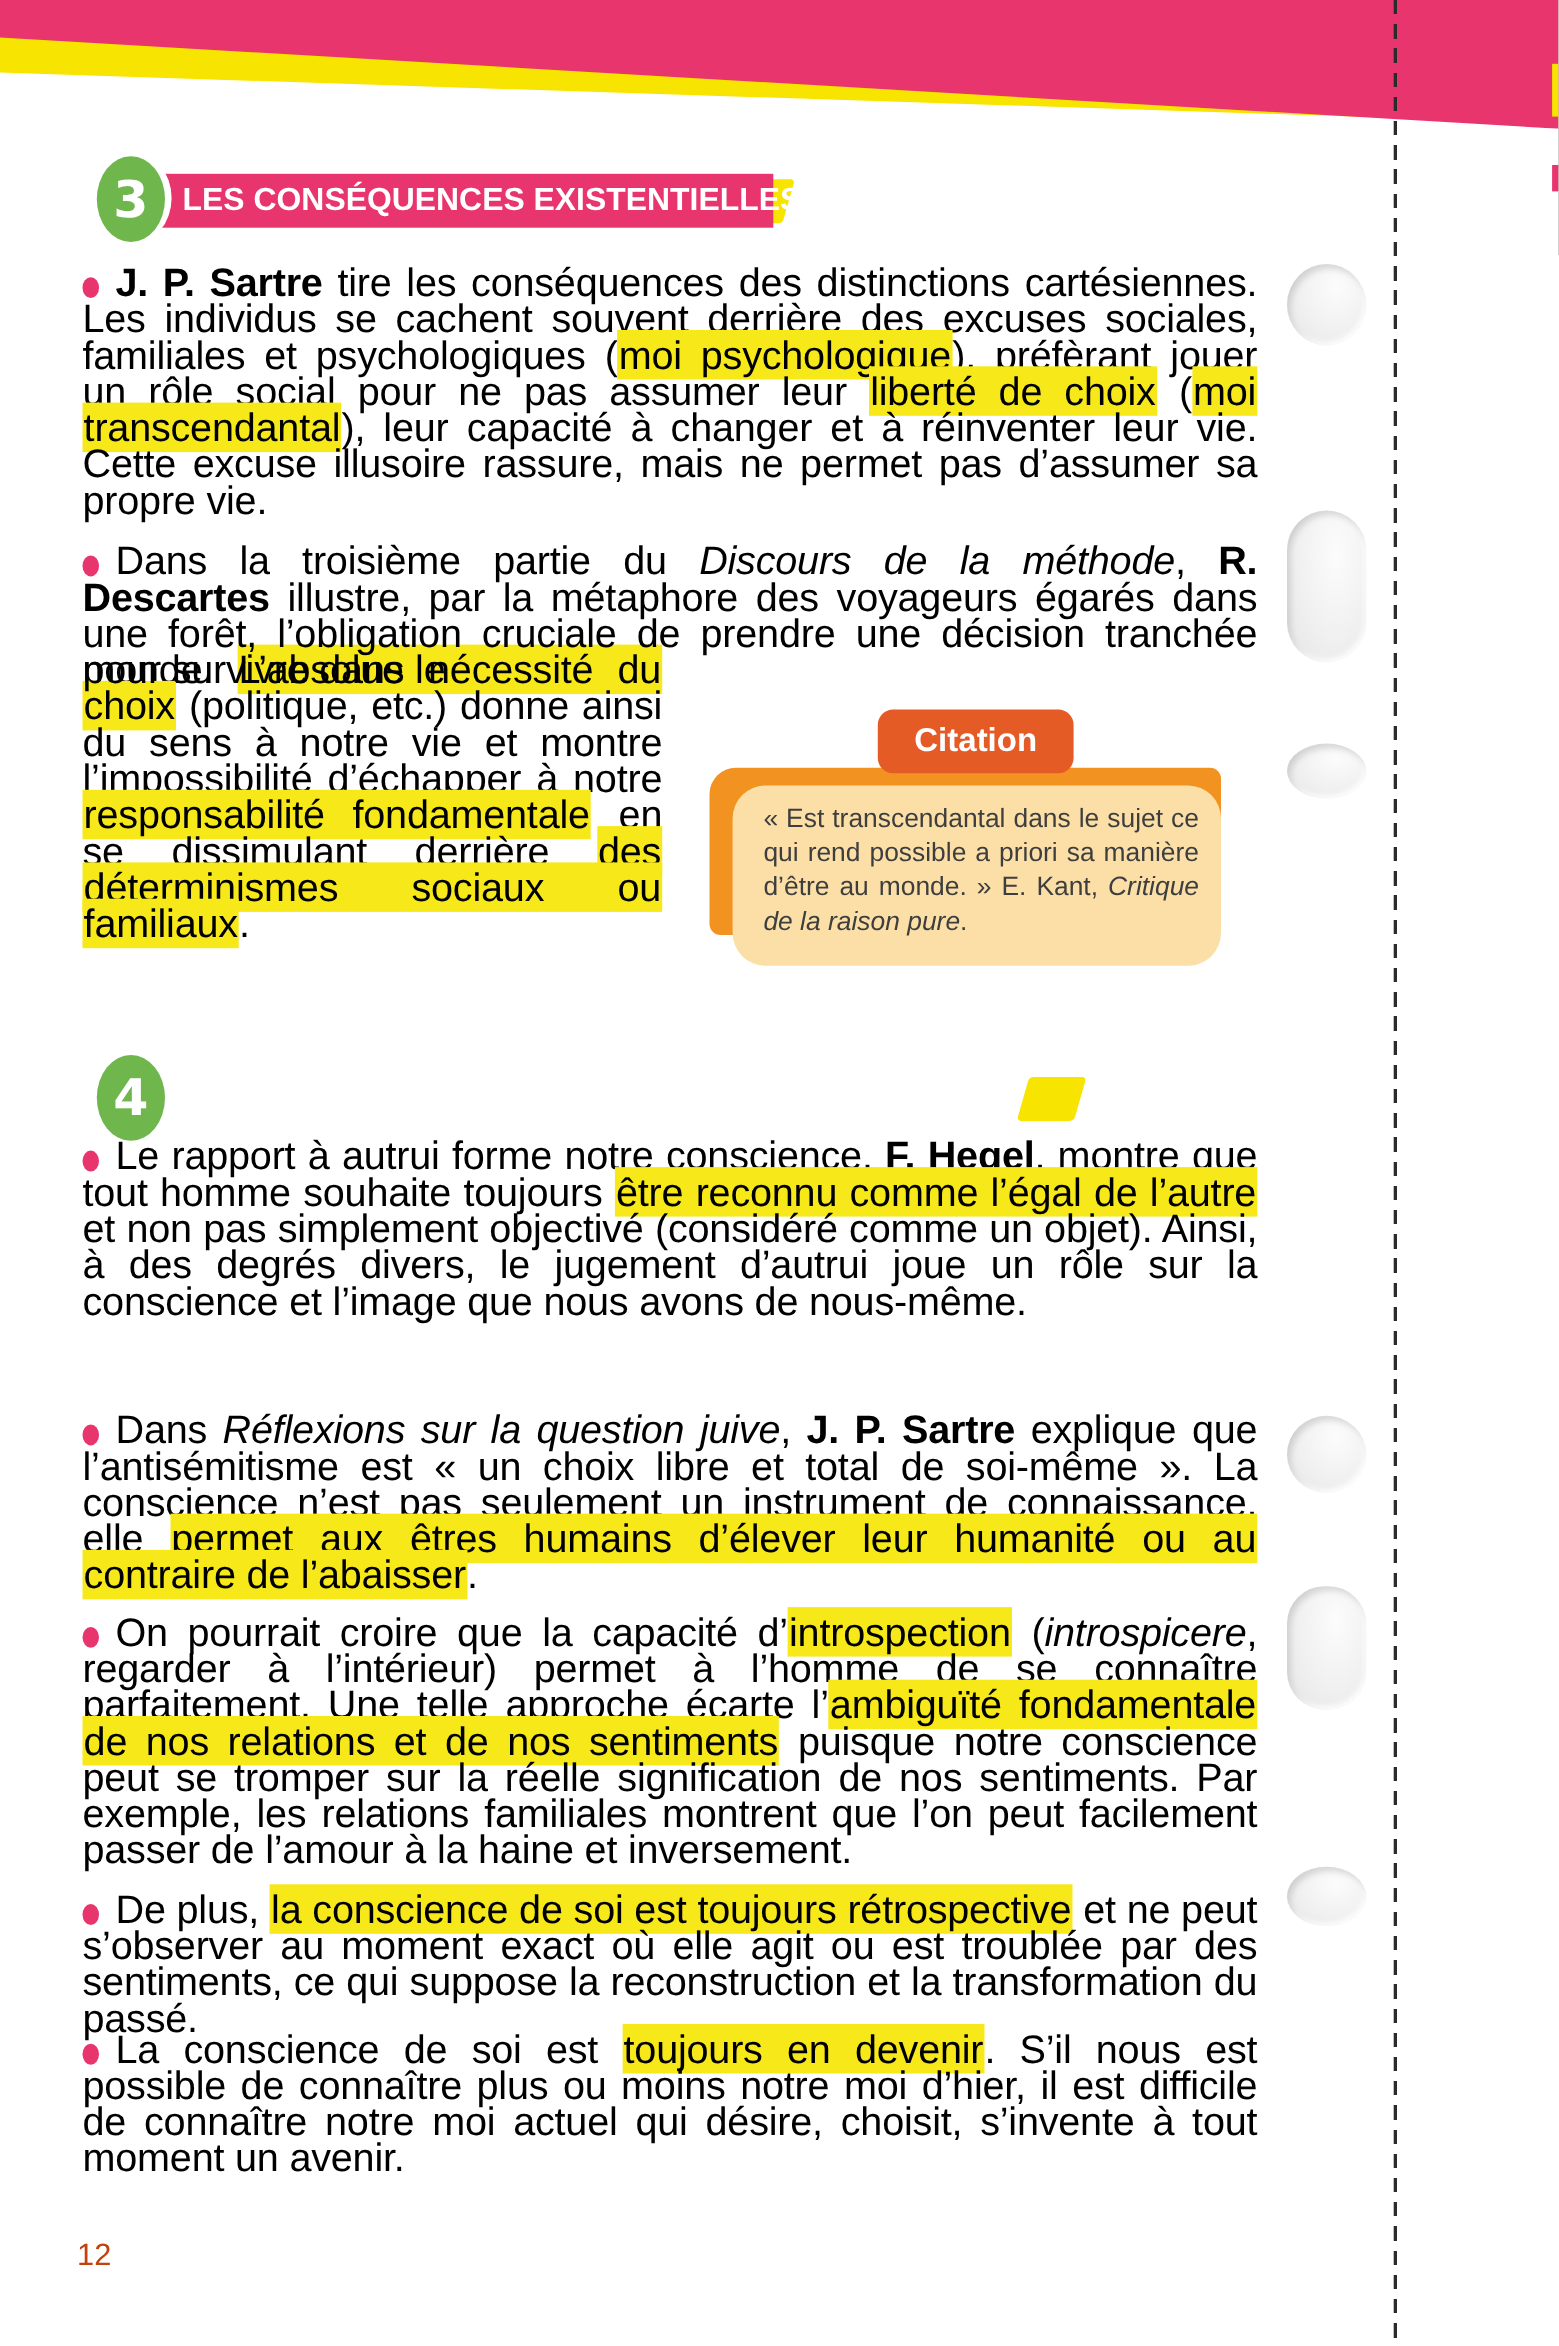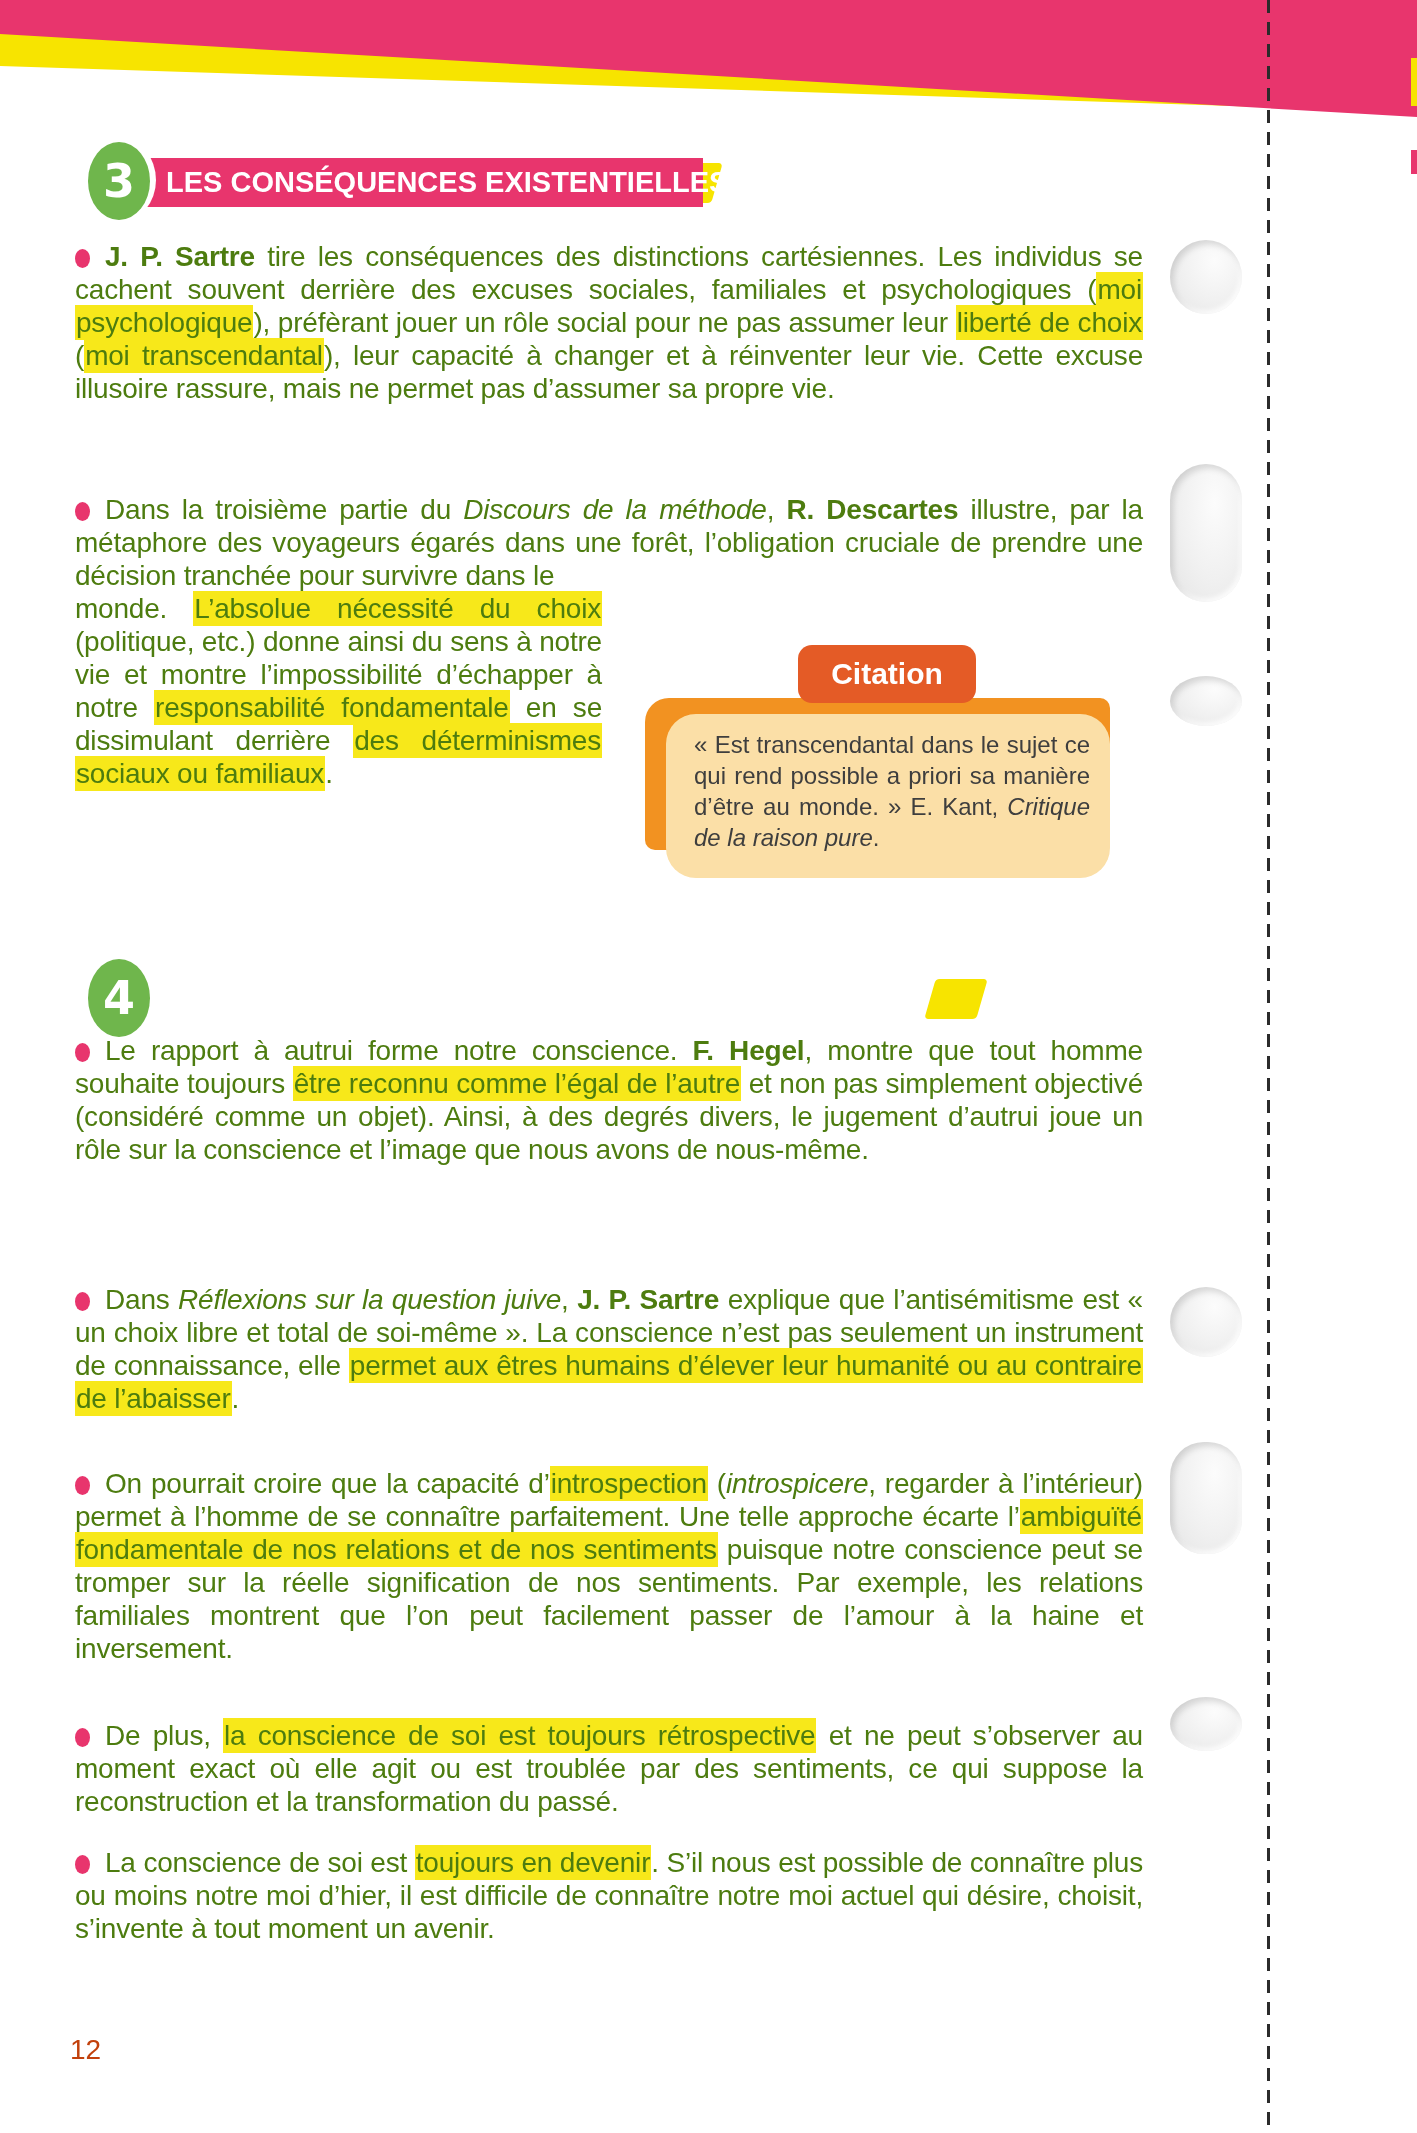--- a/index.html
+++ b/index.html
@@ -33,22 +33,22 @@
   .tail{position:absolute;background:#F7E400;transform:skewX(-16deg);border-radius:4px;}
   .badge-halo{position:absolute;background:#ffffff;border-radius:50%;}
   .badge{
     position:absolute;background:#6FB64C;border-radius:50%;
     display:flex;align-items:center;justify-content:center;
     color:#ffffff;font-weight:bold;font-size:46px;font-family:"DejaVu Sans",sans-serif;
   }
   
   .para{
     position:absolute;left:75px;width:1068px;
-    font-size:28px;line-height:33px;text-align:justify;
-    letter-spacing:-0.2px;color:#4d7c0f;
+    font-size:36px;line-height:33px;text-align:justify;
+    letter-spacing:-0.2px;color:#000000;
   }
   .para.narrow{width:527px;}
   .bullet{
     display:inline-block;width:15px;height:19px;border-radius:50%;
     background:#E8356D;margin-right:15px;vertical-align:-2px;
   }
   .seg-b{font-weight:bold;}
   .seg-i{font-style:italic;}
   .seg-hl{
     background:#F7E81A;padding:2px 1px;

